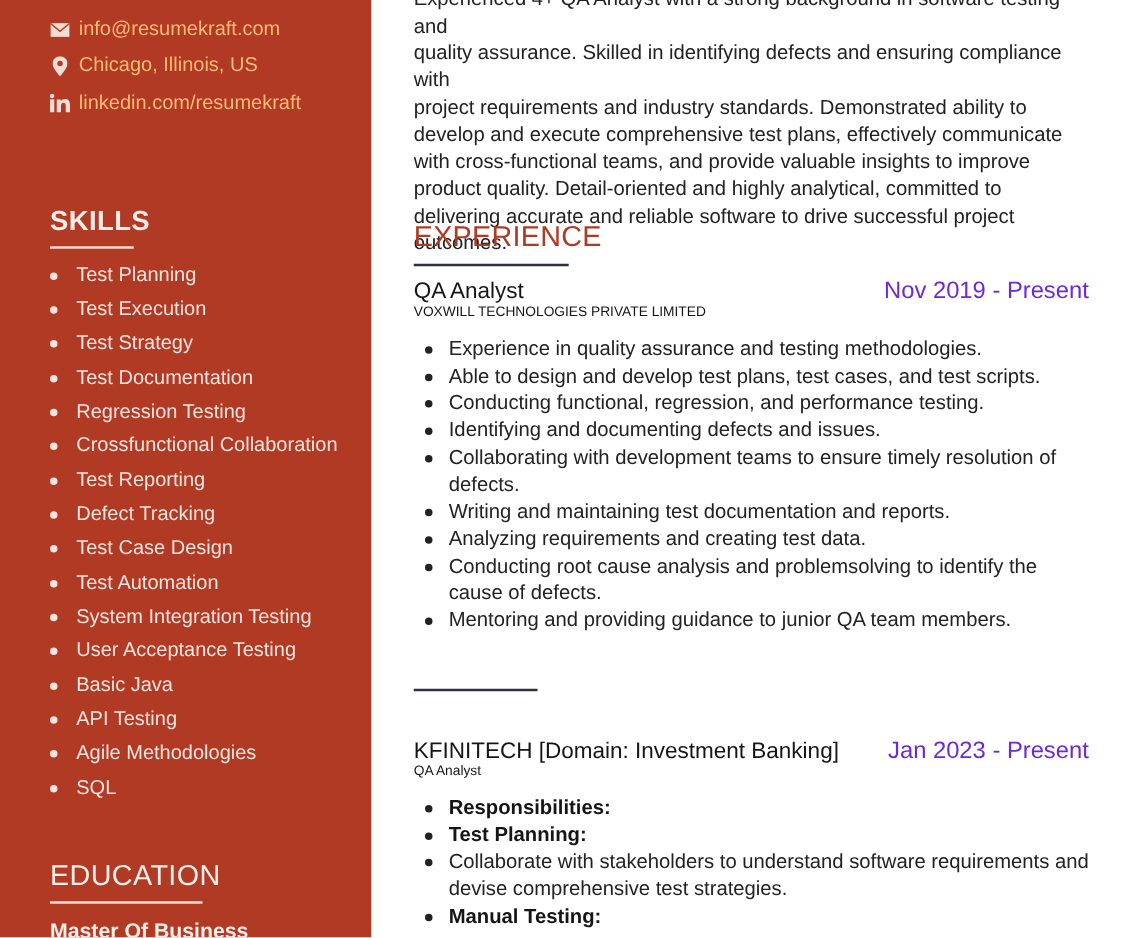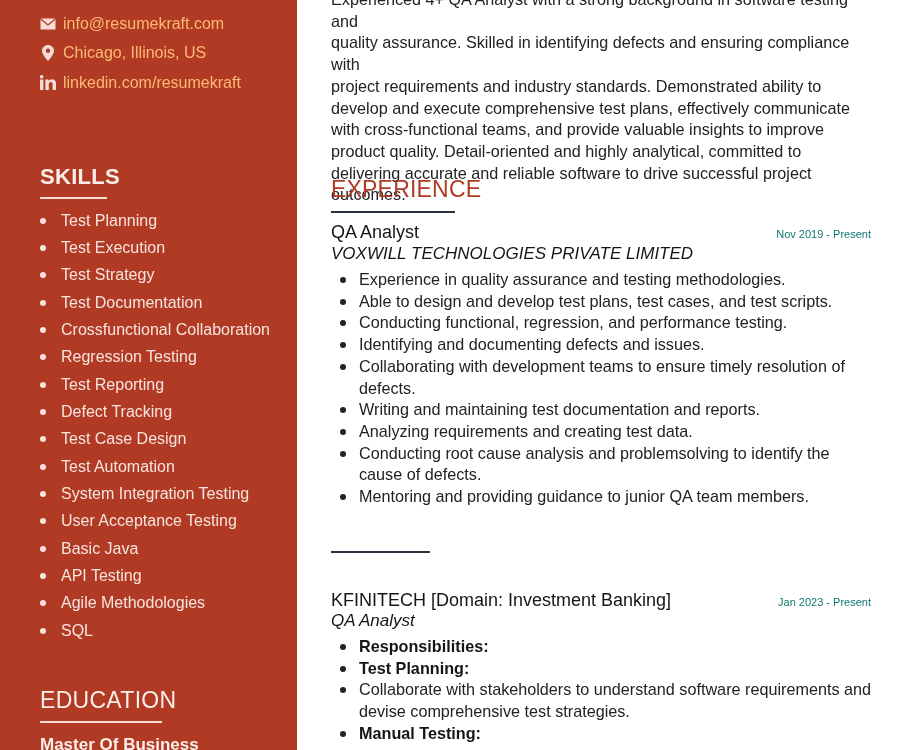--- a/index.html
+++ b/index.html
@@ -27,22 +27,22 @@
   .edu-degree { position: absolute; left: 40px; top: 735px; font-size: 17px; font-weight: bold; color: #fbeee9; }
 
   .main { position: absolute; left: 331px; top: 0; width: 540px; color: #1f1f1f; }
   .summary { position: absolute; left: 0; top: -11px; width: 545px; font-size: 16.2px; line-height: 21.7px; color: #222; }
 
   .sec-heading { position: absolute; left: 0; font-size: 23px; color: #B03A24; letter-spacing: 0.2px; }
   .sec-heading .rule { display: block; height: 2px; background: #2b3340; margin-top: 8px; }
 
   .entry-row { position: absolute; left: 0; width: 540px; display: flex; justify-content: space-between; align-items: baseline; }
   .entry-title { font-size: 17.5px; font-weight: bold; color: #151515; }
-  .entry-date { font-size: 11px; color: #0f766e; font-weight: bold; }
-  .entry-sub { position: absolute; left: 0; font-size: 17px; font-weight: bold; color: #151515; font-style: italic; }
+  .entry-date { font-size: 19px; color: #6d28d9; font-weight: bold; }
+  .entry-sub { position: absolute; left: 0; font-size: 11px; font-weight: bold; color: #151515; }
 
   .bullets { position: absolute; left: 0; width: 545px; list-style: none; }
   .bullets li { position: relative; padding-left: 28px; font-size: 16.2px; line-height: 21.7px; color: #222; }
   .bullets li::before { content: ""; position: absolute; left: 9px; top: 8px; width: 6px; height: 6px; border-radius: 50%; background: #222; }
   .bullets li.strong { font-weight: bold; color: #151515; }
 </style>
 </head>
 <body>
 
 <aside class="sidebar">
@@ -94,25 +94,25 @@
     <li>
         <span class="dot"></span>
         <span>Test Strategy</span>
       </li>
     <li>
         <span class="dot"></span>
         <span>Test Documentation</span>
       </li>
     <li>
         <span class="dot"></span>
+        <span>Regression Testing</span>
+      </li>
+    <li>
+        <span class="dot"></span>
         <span>Crossfunctional Collaboration</span>
-      </li>
-    <li>
-        <span class="dot"></span>
-        <span>Regression Testing</span>
       </li>
     <li>
         <span class="dot"></span>
         <span>Test Reporting</span>
       </li>
     <li>
         <span class="dot"></span>
         <span>Defect Tracking</span>
       </li>
     <li>

